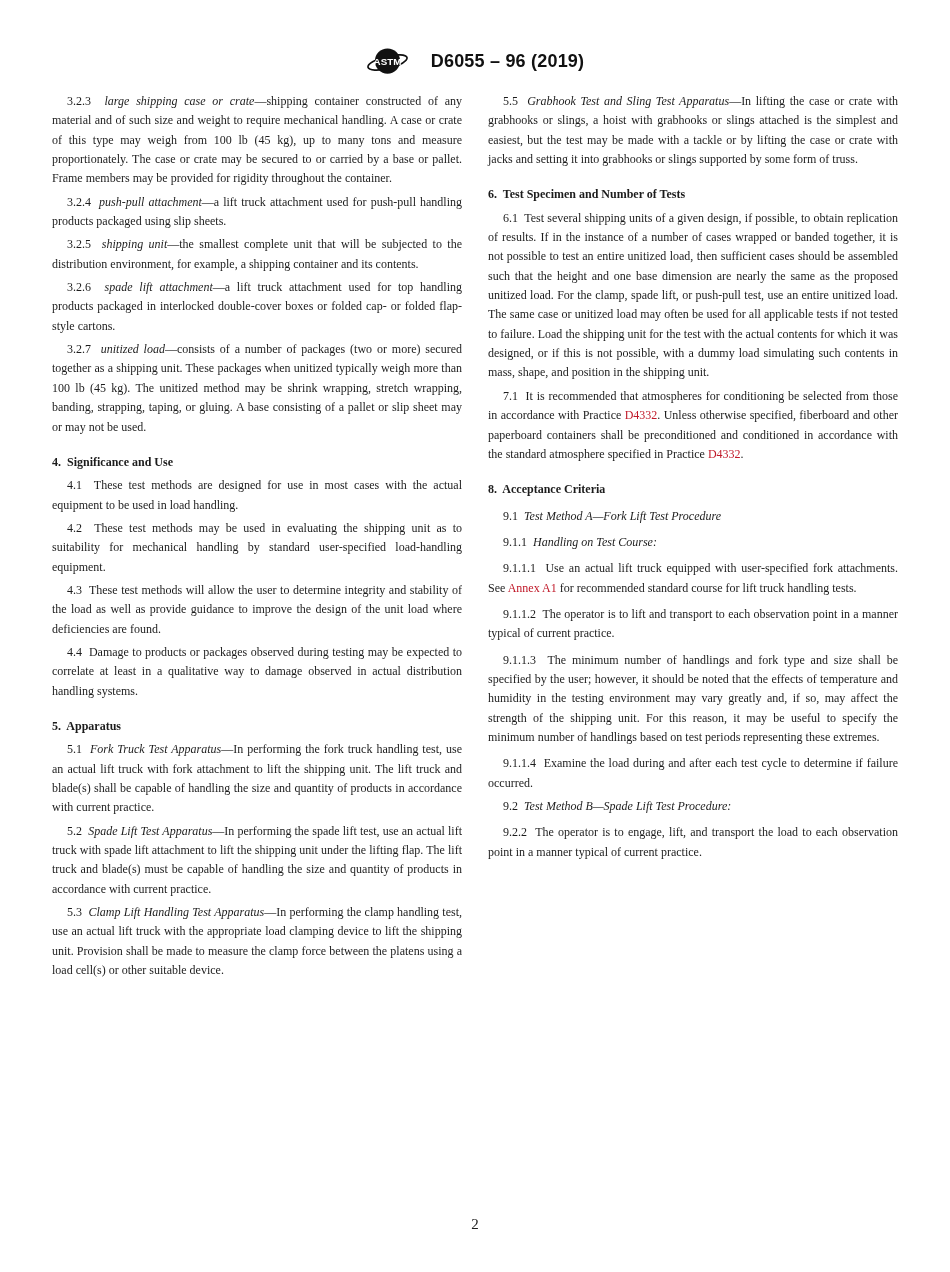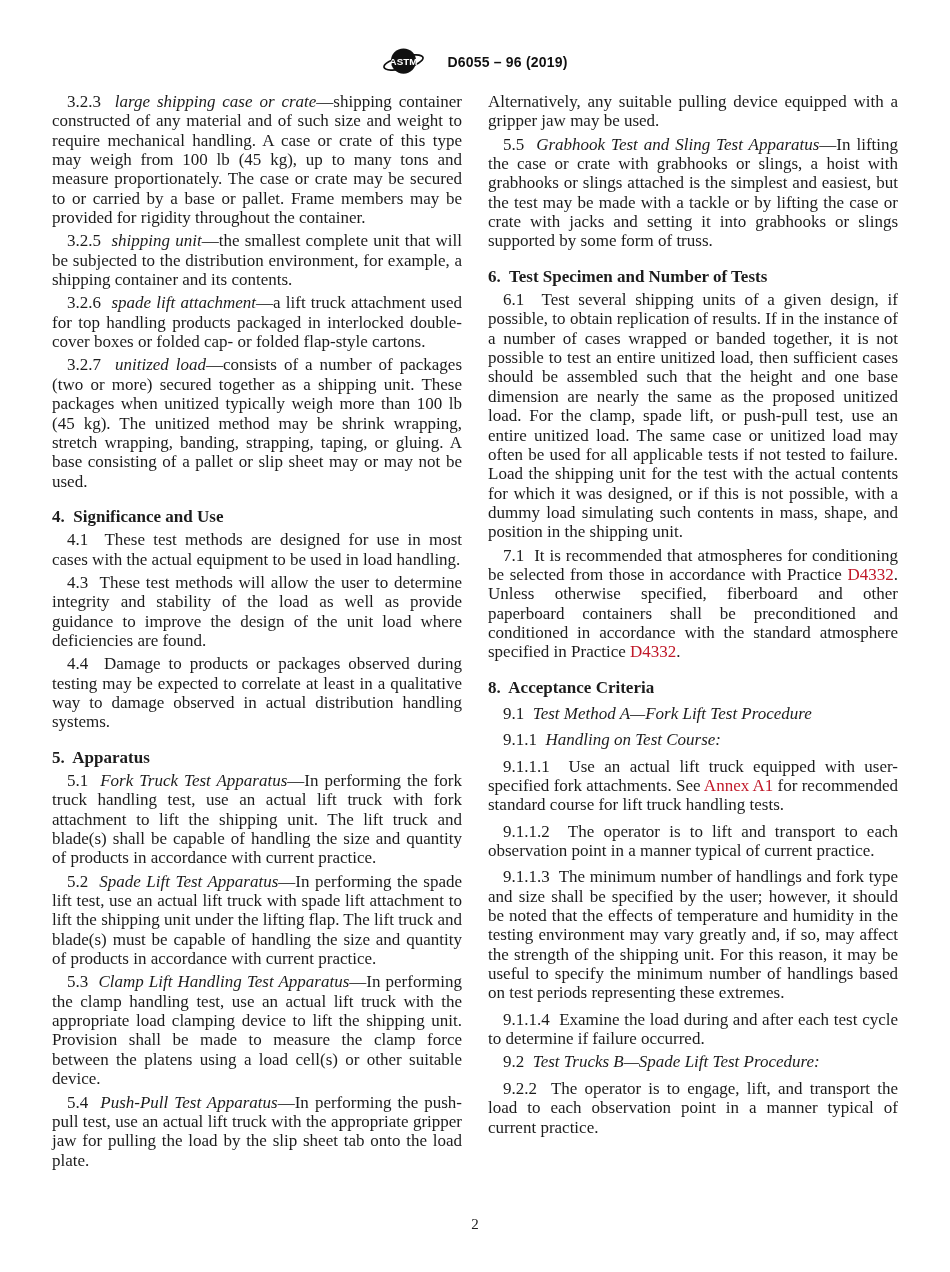--- a/index.html
+++ b/index.html
@@ -8,29 +8,29 @@
     overflow:hidden; color:#1c1c1c;
     font-family:"Liberation Serif", serif;
   }
   .header {
     position:absolute; top:44px; left:0; right:0;
     display:flex; align-items:center; justify-content:center; gap:22px;
   }
   .logo { width:43px; height:35px; flex:0 0 auto; }
   .designation {
     font-family:"Liberation Sans", sans-serif;
-    font-weight:bold; font-size:14px; letter-spacing:0.2px; color:#111;
+    font-weight:bold; font-size:18px; letter-spacing:0.2px; color:#111;
   }
   .columns {
     position:absolute; top:92px; left:52px;
     display:flex; gap:26px;
   }
   .col {
     width:410px; text-align:justify;
-    font-size:17px; line-height:19.35px;
+    font-size:12px; line-height:19.35px;
   }
   .col p { padding:0; }
   .para { margin:4px 0 0; text-indent:15px; }
   .para.tight { margin-top:7px; }
   .para.noindent { text-indent:0; }
   .heading { margin:16px 0 0; text-indent:0; font-weight:bold; }
   .col > p:first-child { margin-top:0; }
   .it { font-style:italic; }
   .ref { color:var(--accent, #c01828); }
   .footer {
@@ -48,47 +48,47 @@
       <ellipse cx="23" cy="19" rx="21.5" ry="6.5" fill="none" stroke="#111" stroke-width="1.8" transform="rotate(-14 23 19)"></ellipse>
       <circle cx="23" cy="17.5" r="13.5" fill="#111"></circle>
       <text x="23" y="22" text-anchor="middle" font-family="Liberation Sans, sans-serif" font-size="10.5" font-weight="bold" fill="#ffffff">ASTM</text>
     </svg>
     <span class="designation">D6055 – 96 (2019)</span>
   </div>
 
   <div class="columns">
     <div class="col">
         <p class="para"><span>3.2.3&nbsp; </span><span class="it">large shipping case or crate</span><span>—shipping container constructed of any material and of such size and weight to require mechanical handling. A case or crate of this type may weigh from 100 lb (45 kg), up to many tons and measure proportionately. The case or crate may be secured to or carried by a base or pallet. Frame members may be provided for rigidity throughout the container.</span></p>
+        <p class="para"><span>3.2.4&nbsp; </span><span class="it">push-pull attachment</span><span>—a lift truck attachment used for push-pull handling products packaged using slip sheets.</span></p>
         <p class="para"><span>3.2.5&nbsp; </span><span class="it">shipping unit</span><span>—the smallest complete unit that will be subjected to the distribution environment, for example, a shipping container and its contents.</span></p>
         <p class="para"><span>3.2.6&nbsp; </span><span class="it">spade lift attachment</span><span>—a lift truck attachment used for top handling products packaged in interlocked double-cover boxes or folded cap- or folded flap-style cartons.</span></p>
         <p class="para"><span>3.2.7&nbsp; </span><span class="it">unitized load</span><span>—consists of a number of packages (two or more) secured together as a shipping unit. These packages when unitized typically weigh more than 100 lb (45 kg). The unitized method may be shrink wrapping, stretch wrapping, banding, strapping, taping, or gluing. A base consisting of a pallet or slip sheet may or may not be used.</span></p>
         <p class="heading"><span>4.&nbsp; Significance and Use</span></p>
         <p class="para"><span>4.1&nbsp; These test methods are designed for use in most cases with the actual equipment to be used in load handling.</span></p>
+        <p class="para"><span>4.2&nbsp; These test methods may be used in evaluating the shipping unit as to suitability for mechanical handling by standard user-specified load-handling equipment.</span></p>
         <p class="para"><span>4.3&nbsp; These test methods will allow the user to determine integrity and stability of the load as well as provide guidance to improve the design of the unit load where deficiencies are found.</span></p>
         <p class="para"><span>4.4&nbsp; Damage to products or packages observed during testing may be expected to correlate at least in a qualitative way to damage observed in actual distribution handling systems.</span></p>
         <p class="heading"><span>5.&nbsp; Apparatus</span></p>
         <p class="para"><span>5.1&nbsp; </span><span class="it">Fork Truck Test Apparatus</span><span>—In performing the fork truck handling test, use an actual lift truck with fork attachment to lift the shipping unit. The lift truck and blade(s) shall be capable of handling the size and quantity of products in accordance with current practice.</span></p>
         <p class="para"><span>5.2&nbsp; </span><span class="it">Spade Lift Test Apparatus</span><span>—In performing the spade lift test, use an actual lift truck with spade lift attachment to lift the shipping unit under the lifting flap. The lift truck and blade(s) must be capable of handling the size and quantity of products in accordance with current practice.</span></p>
         <p class="para"><span>5.3&nbsp; </span><span class="it">Clamp Lift Handling Test Apparatus</span><span>—In performing the clamp handling test, use an actual lift truck with the appropriate load clamping device to lift the shipping unit. Provision shall be made to measure the clamp force between the platens using a load cell(s) or other suitable device.</span></p>
-        <p class="para"><span>5.4&nbsp; </span><span class="it">Push-Pull Test Apparatus</span><span>—In performing the push-pull test, use an actual lift truck with the appropriate gripper jaw for pulling the load by the slip sheet tab onto the load plate.</span></p>
       </div>
     <div class="col">
-        <p class="para noindent tight"><span>Alternatively, any suitable pulling device equipped with a gripper jaw may be used.</span></p>
         <p class="para"><span>5.5&nbsp; </span><span class="it">Grabhook Test and Sling Test Apparatus</span><span>—In lifting the case or crate with grabhooks or slings, a hoist with grabhooks or slings attached is the simplest and easiest, but the test may be made with a tackle or by lifting the case or crate with jacks and setting it into grabhooks or slings supported by some form of truss.</span></p>
         <p class="heading"><span>6.&nbsp; Test Specimen and Number of Tests</span></p>
         <p class="para"><span>6.1&nbsp; Test several shipping units of a given design, if possible, to obtain replication of results. If in the instance of a number of cases wrapped or banded together, it is not possible to test an entire unitized load, then sufficient cases should be assembled such that the height and one base dimension are nearly the same as the proposed unitized load. For the clamp, spade lift, or push-pull test, use an entire unitized load. The same case or unitized load may often be used for all applicable tests if not tested to failure. Load the shipping unit for the test with the actual contents for which it was designed, or if this is not possible, with a dummy load simulating such contents in mass, shape, and position in the shipping unit.</span></p>
         <p class="para"><span>7.1&nbsp; It is recommended that atmospheres for conditioning be selected from those in accordance with Practice </span><span class="ref">D4332</span><span>. Unless otherwise specified, fiberboard and other paperboard containers shall be preconditioned and conditioned in accordance with the standard atmosphere specified in Practice </span><span class="ref">D4332</span><span>.</span></p>
         <p class="heading"><span>8.&nbsp; Acceptance Criteria</span></p>
         <p class="para tight"><span>9.1&nbsp; </span><span class="it">Test Method A—Fork Lift Test Procedure</span></p>
         <p class="para tight"><span>9.1.1&nbsp; </span><span class="it">Handling on Test Course:</span></p>
         <p class="para tight"><span>9.1.1.1&nbsp; Use an actual lift truck equipped with user-specified fork attachments. See </span><span class="ref">Annex A1</span><span> for recommended standard course for lift truck handling tests.</span></p>
         <p class="para tight"><span>9.1.1.2&nbsp; The operator is to lift and transport to each observation point in a manner typical of current practice.</span></p>
         <p class="para tight"><span>9.1.1.3&nbsp; The minimum number of handlings and fork type and size shall be specified by the user; however, it should be noted that the effects of temperature and humidity in the testing environment may vary greatly and, if so, may affect the strength of the shipping unit. For this reason, it may be useful to specify the minimum number of handlings based on test periods representing these extremes.</span></p>
         <p class="para tight"><span>9.1.1.4&nbsp; Examine the load during and after each test cycle to determine if failure occurred.</span></p>
-        <p class="para"><span>9.2&nbsp; </span><span class="it">Test Trucks B—Spade Lift Test Procedure:</span></p>
+        <p class="para"><span>9.2&nbsp; </span><span class="it">Test Method B—Spade Lift Test Procedure:</span></p>
         <p class="para tight"><span>9.2.2&nbsp; The operator is to engage, lift, and transport the load to each observation point in a manner typical of current practice.</span></p>
       </div>
   </div>
 
   <div class="footer">
     <span>2</span>
   </div>
 
 </div>
 

